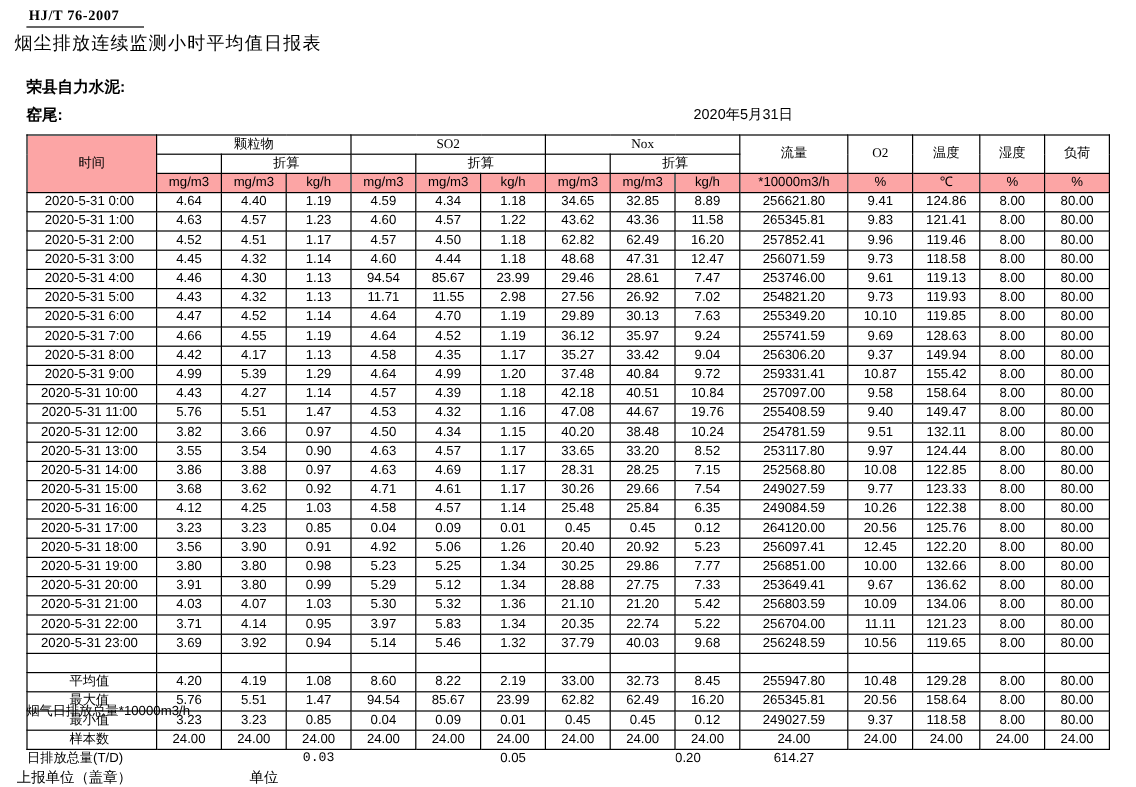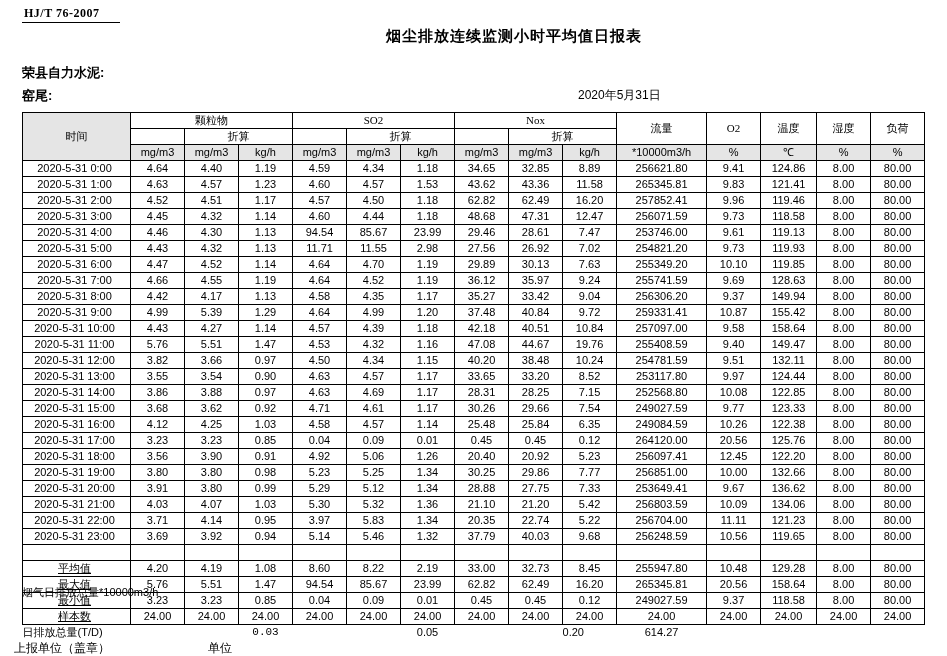--- a/index.html
+++ b/index.html
@@ -34,26 +34,26 @@
   }
   .hr-top {
     position: absolute;
     left: 22px;
     top: 22px;
     width: 98px;
     border-bottom: 1px solid #000;
   }
   .doc-title {
     position: absolute;
-    left: 2px;
+    left: 12px;
     top: 27px;
     width: 640px;
-    text-align: right;
+    text-align: left;
     font-family: "Liberation Serif", serif;
-    font-weight: bold;
+    font-weight: normal;
     font-size: 15px;
     letter-spacing: 1px;
   }
   .company {
     position: absolute;
     left: 22px;
     top: 64px;
     font-weight: bold;
     font-size: 13px;
   }
@@ -87,35 +87,34 @@
     line-height: 15px;
     text-align: center;
     white-space: nowrap;
     overflow: hidden;
   }
   .grp-head {
     font-family: "Liberation Serif", serif;
     font-size: 11px;
   }
   .hdr-green {
-    background: #e5e5e5;
+    background: #fca5a5;
     margin-top: 32px;
   }
   .row-time {
     text-align: right;
     padding-right: 4px !important;
   }
   .num {
     text-align: center;
   }
   .blank-row td { height: 15px; }
   .sum-label {
     text-align: right;
     padding-right: 4px !important;
-    text-decoration: underline;
   }
   .footer-note {
     position: absolute;
     left: 22px;
     top: 585px;
     font-size: 11px;
   }
   .foot-line2 {
     position: absolute;
     left: 14px;
@@ -217,21 +216,21 @@
           <td class="num">8.00</td>
           <td class="num">80.00</td>
         </tr>
         <tr>
           <td class="row-time">2020-5-31 1:00</td>
           <td class="num">4.63</td>
           <td class="num">4.57</td>
           <td class="num">1.23</td>
           <td class="num">4.60</td>
           <td class="num">4.57</td>
-          <td class="num">1.53</td>
+          <td class="num">1.22</td>
           <td class="num">43.62</td>
           <td class="num">43.36</td>
           <td class="num">11.58</td>
           <td class="num">265345.81</td>
           <td class="num">9.83</td>
           <td class="num">121.41</td>
           <td class="num">8.00</td>
           <td class="num">80.00</td>
         </tr>
         <tr>

